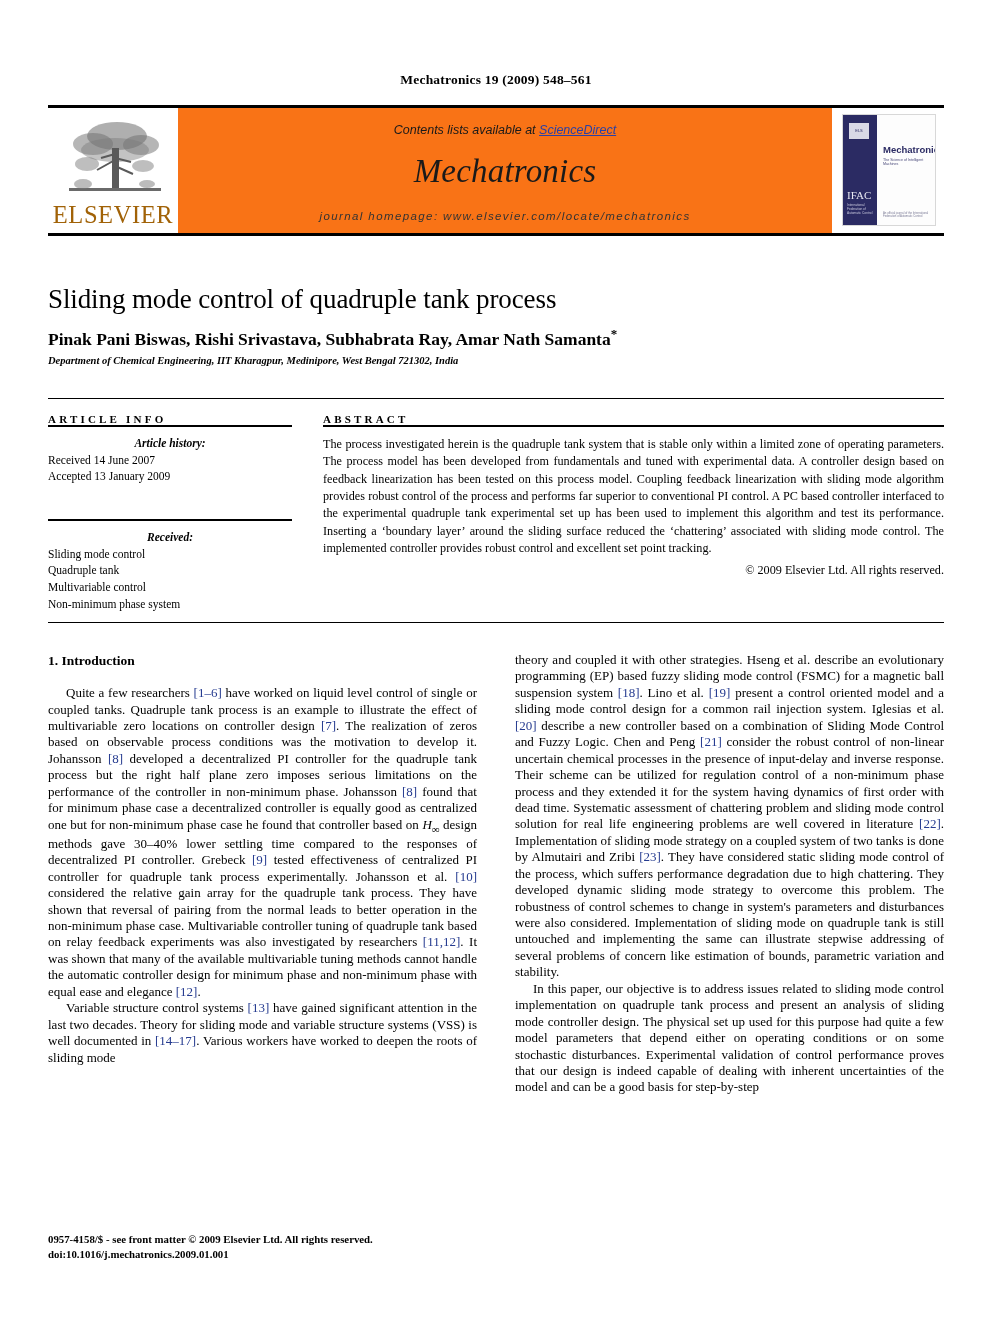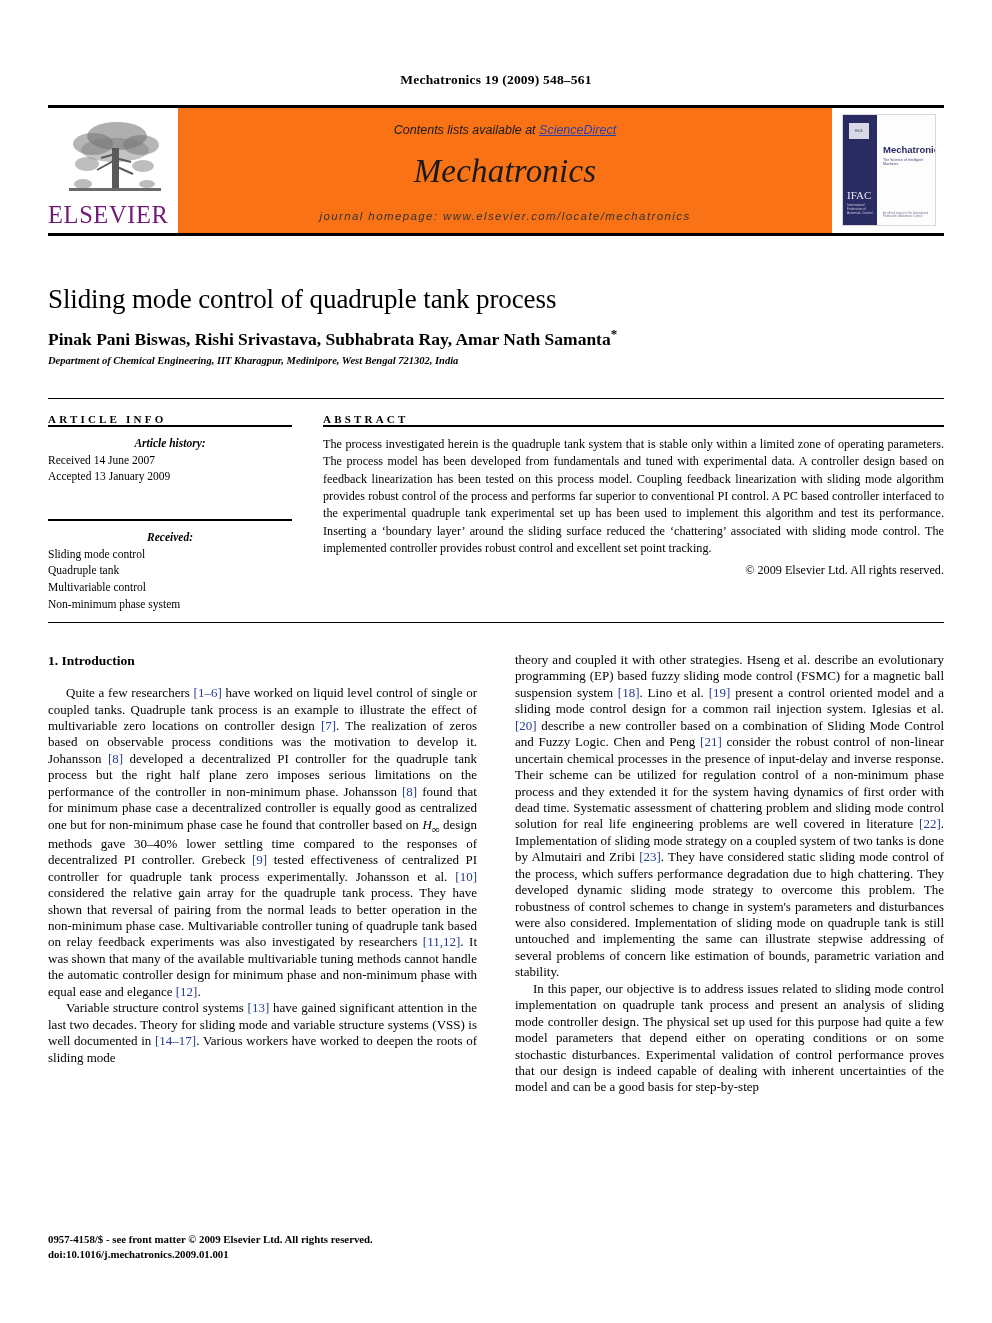--- a/index.html
+++ b/index.html
@@ -52,22 +52,23 @@
   }
   .elsevier-logo {
     width: 130px;
     flex: 0 0 130px;
     position: relative;
     padding-top: 6px;
     box-sizing: border-box;
   }
   .tree-svg { display:block; margin: 0 auto; }
   .elsevier-word {
-    font-family: "Liberation Serif", serif;
-    color: #701a75;
+    text-align: center;
+    font-family: "Liberation Serif", serif;
+    color: #a16207;
     font-size: 24.5px;
     letter-spacing: .6px;
     line-height: 1;
     margin-top: 1px;
   }
   .banner {
     flex: 1 1 auto;
     background: #f97316;
     position: relative;
     font-style: italic;

